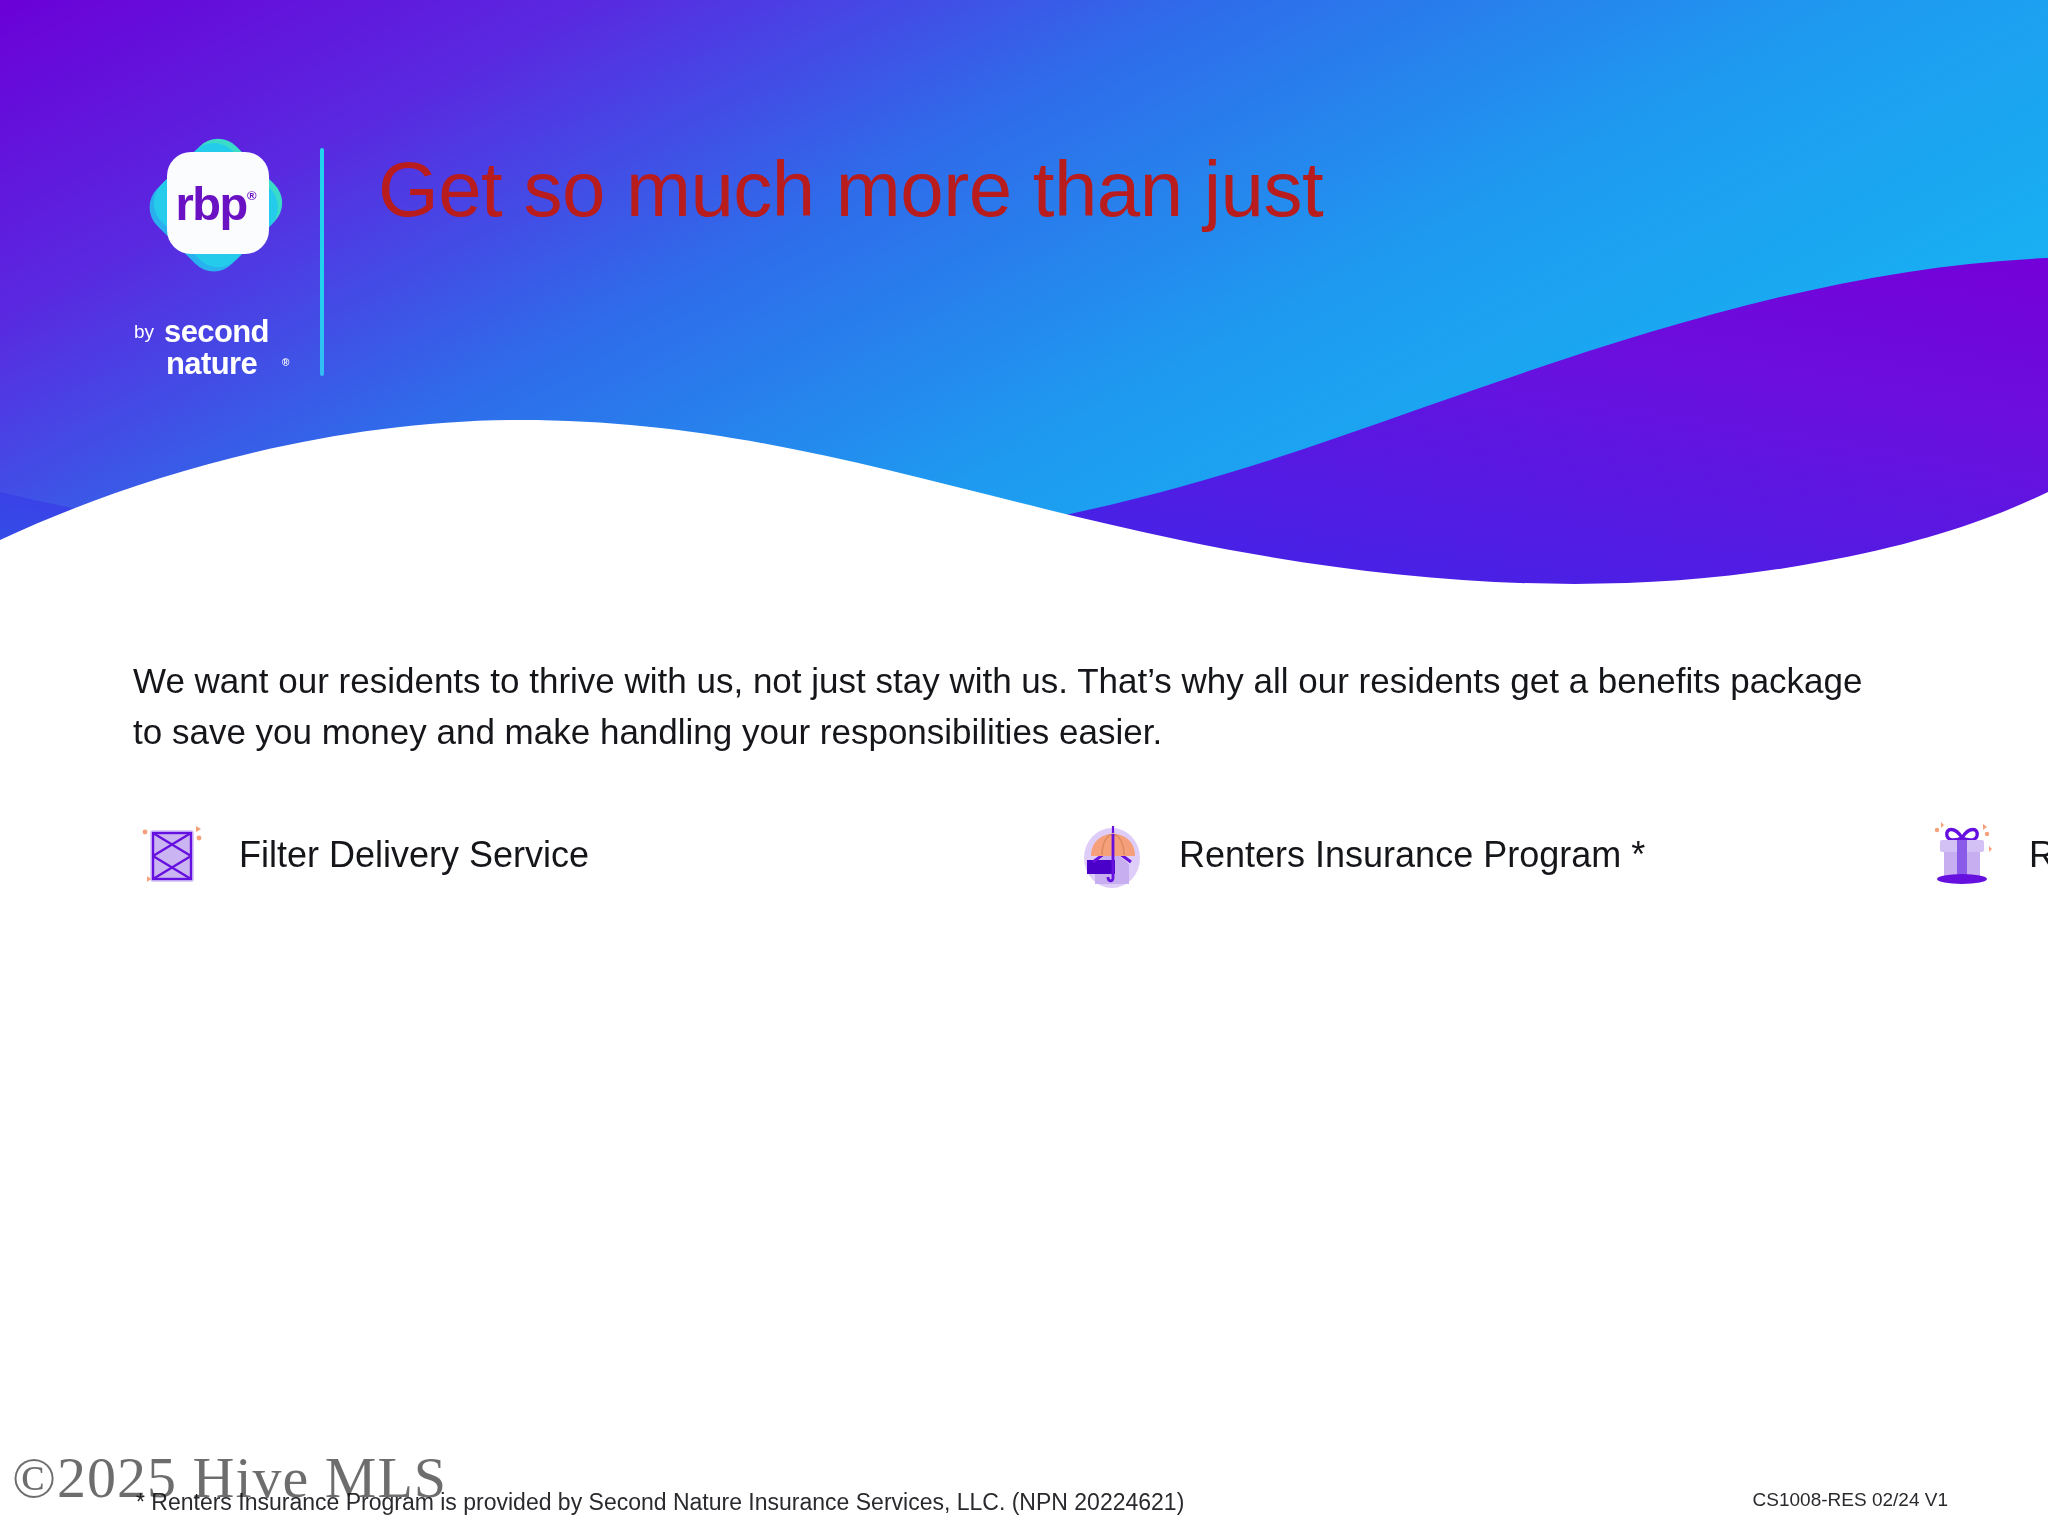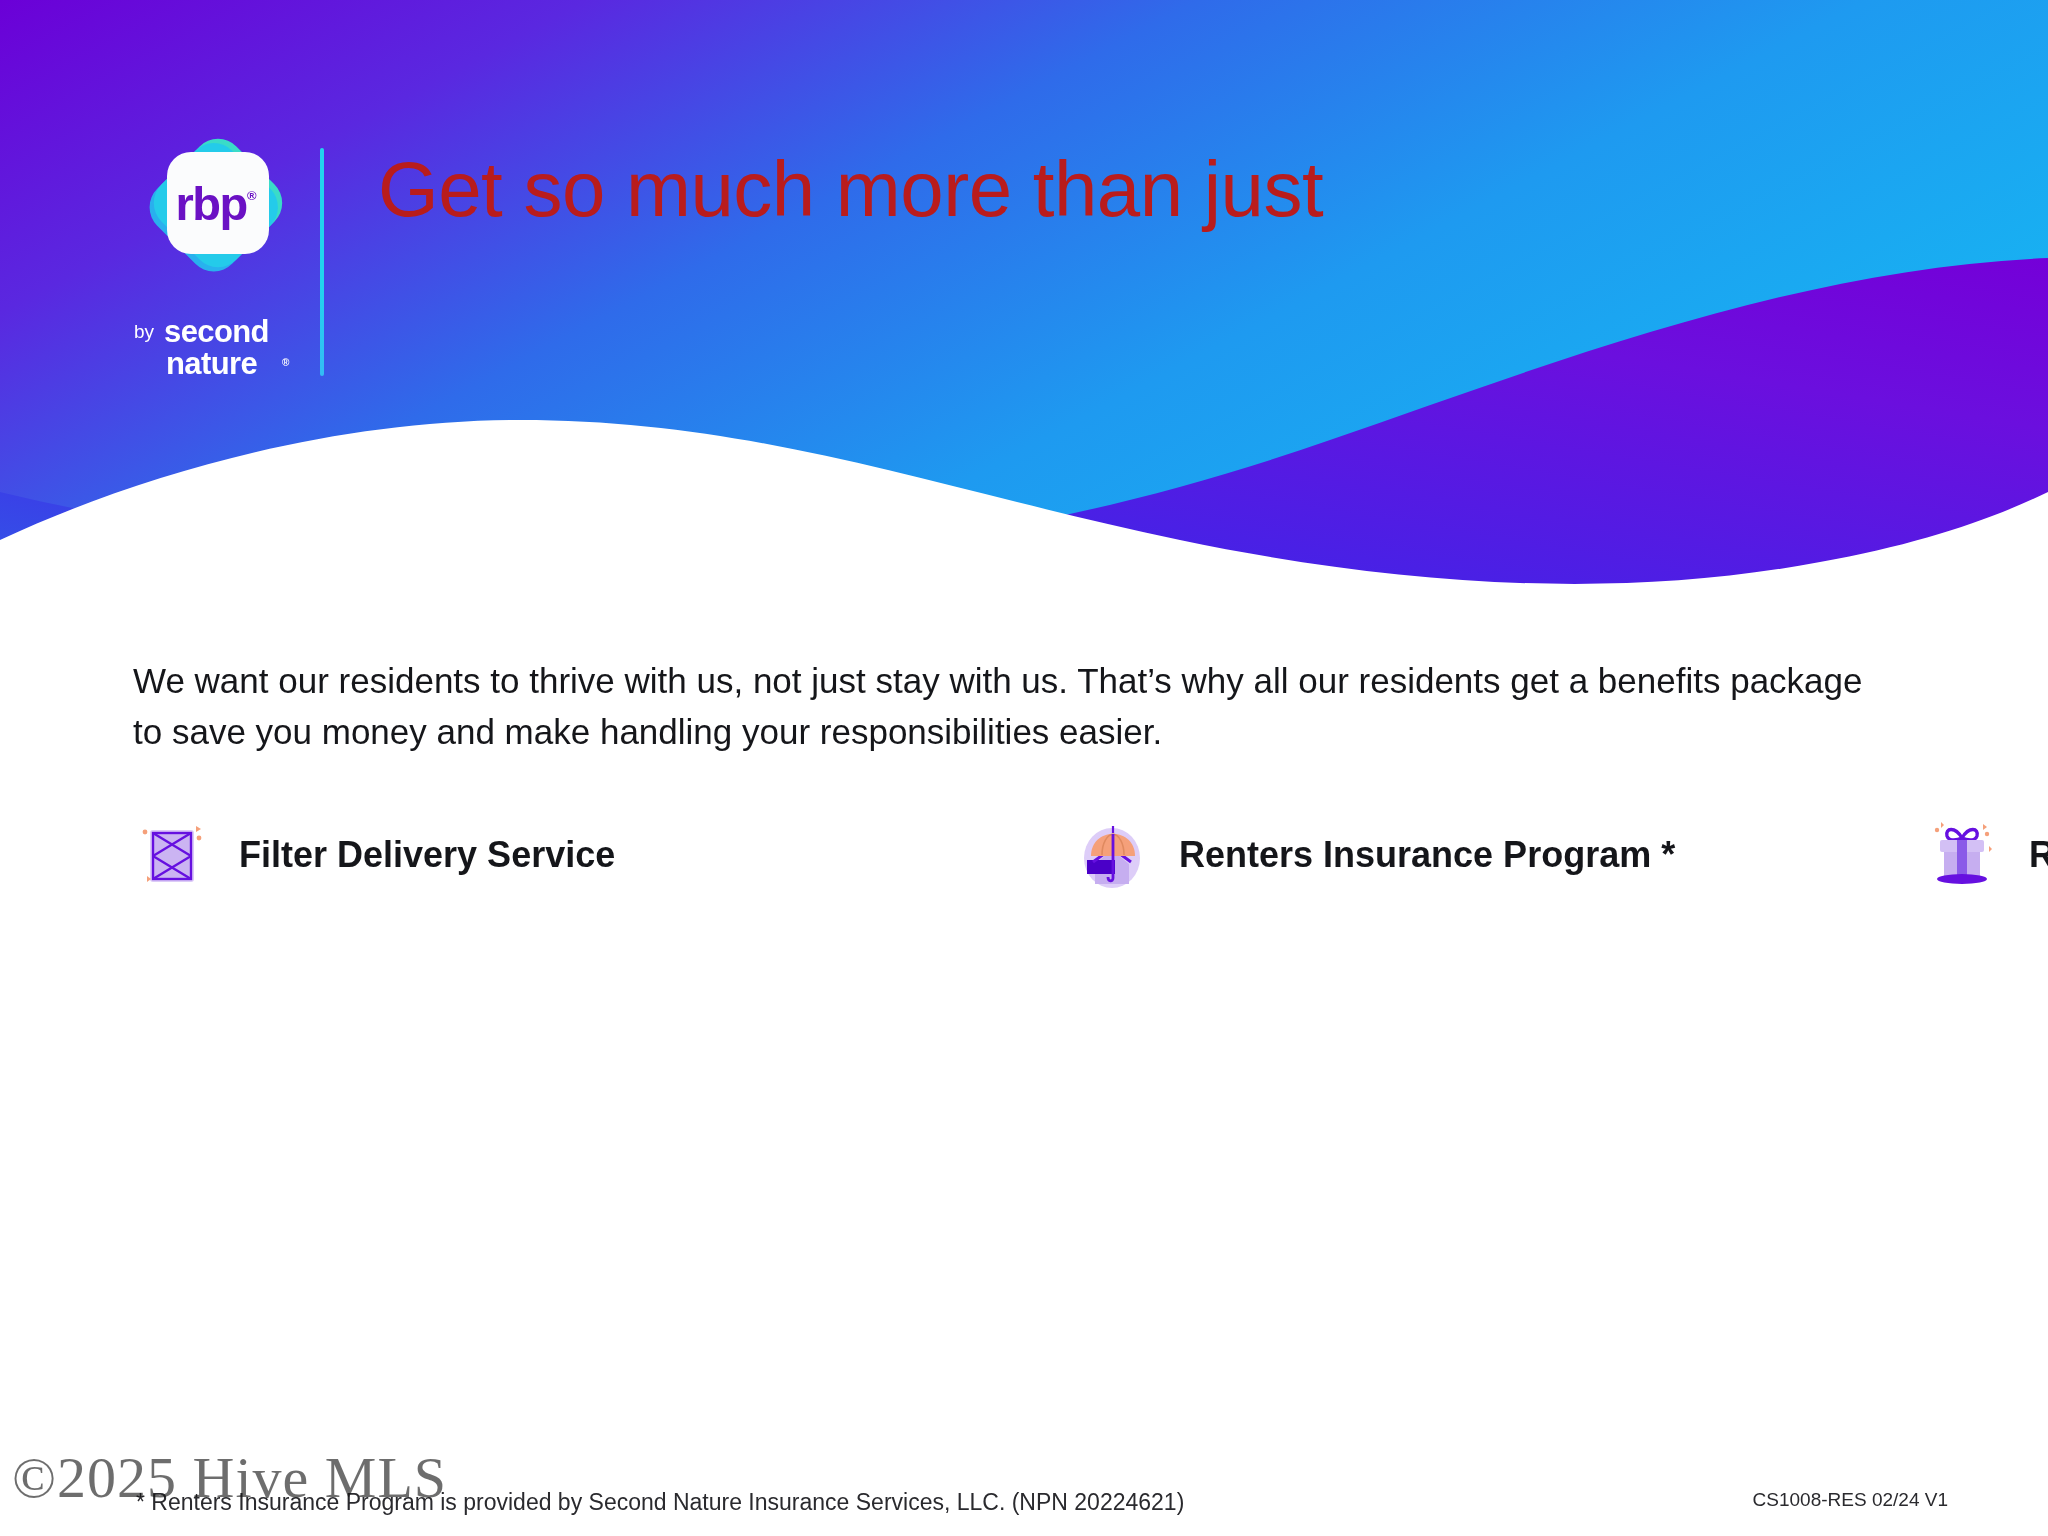--- a/index.html
+++ b/index.html
@@ -76,21 +76,21 @@
   }
   .benefit-icon {
     width:78px; height:78px;
     flex:0 0 78px;
     display:flex; align-items:center; justify-content:center;
   }
   .benefit-icon svg { width:78px; height:78px; display:block; }
   .benefit-label {
     font-size:36px;
     color:#15161A;
-    font-weight:700;
+    font-weight:400;
     white-space:nowrap;
   }
 
   
   #footnote {
     position:absolute; left:136px; top:1489px;
     font-size:23px; color:#2A2A2E; font-weight:400;
   }
   #doc-code {
     position:absolute; right:100px; top:1489px;

